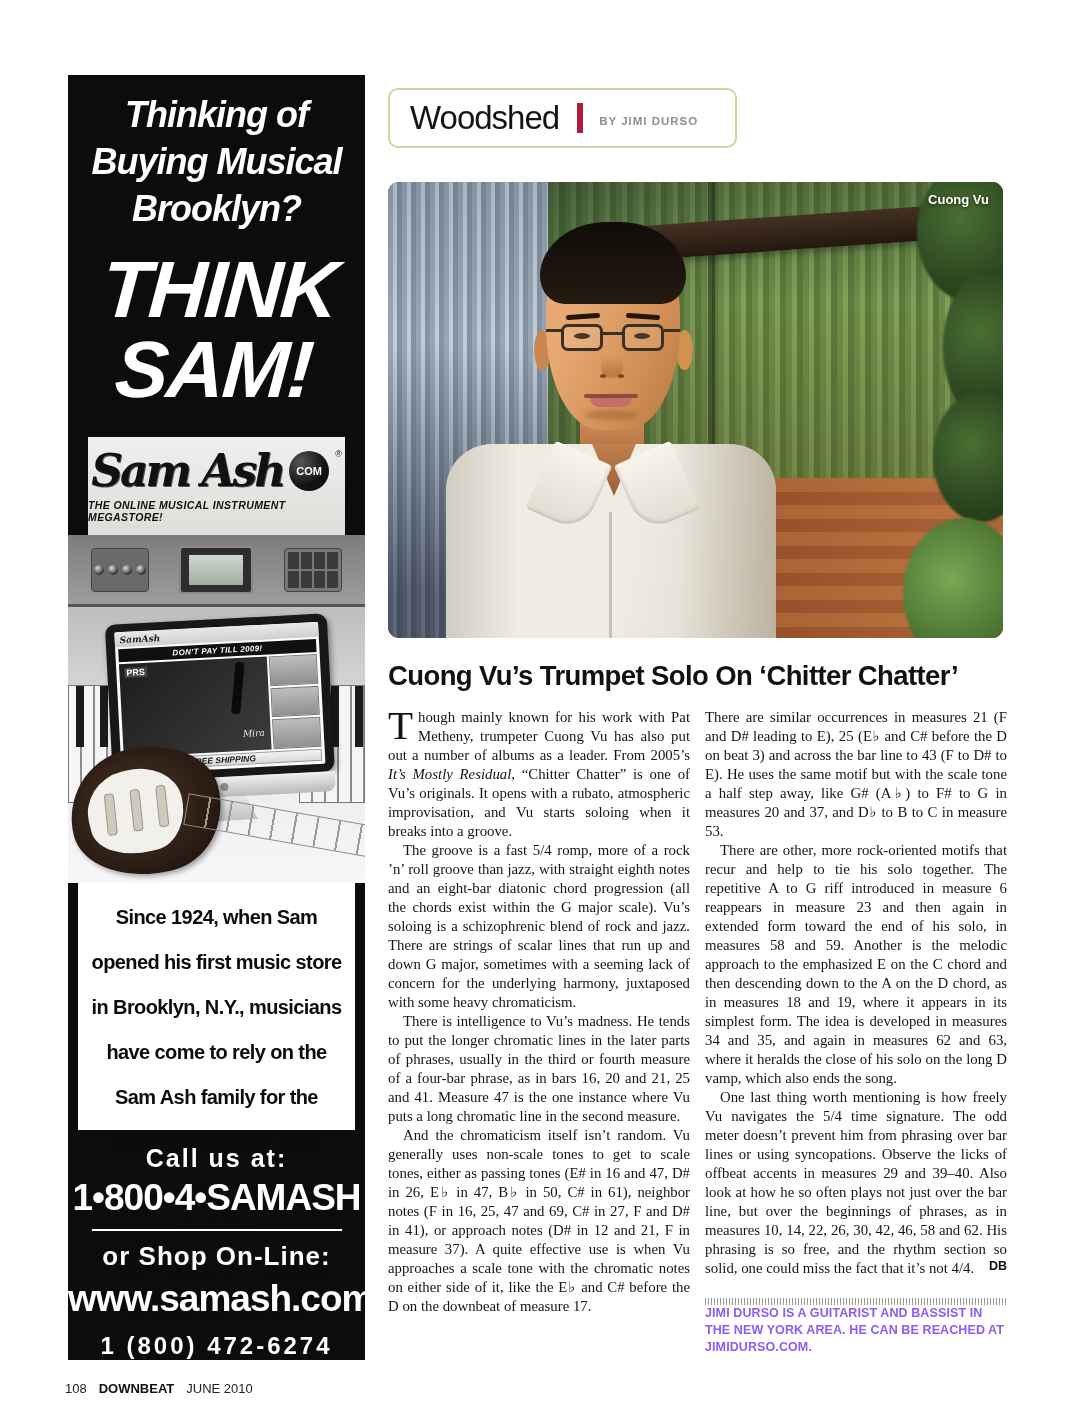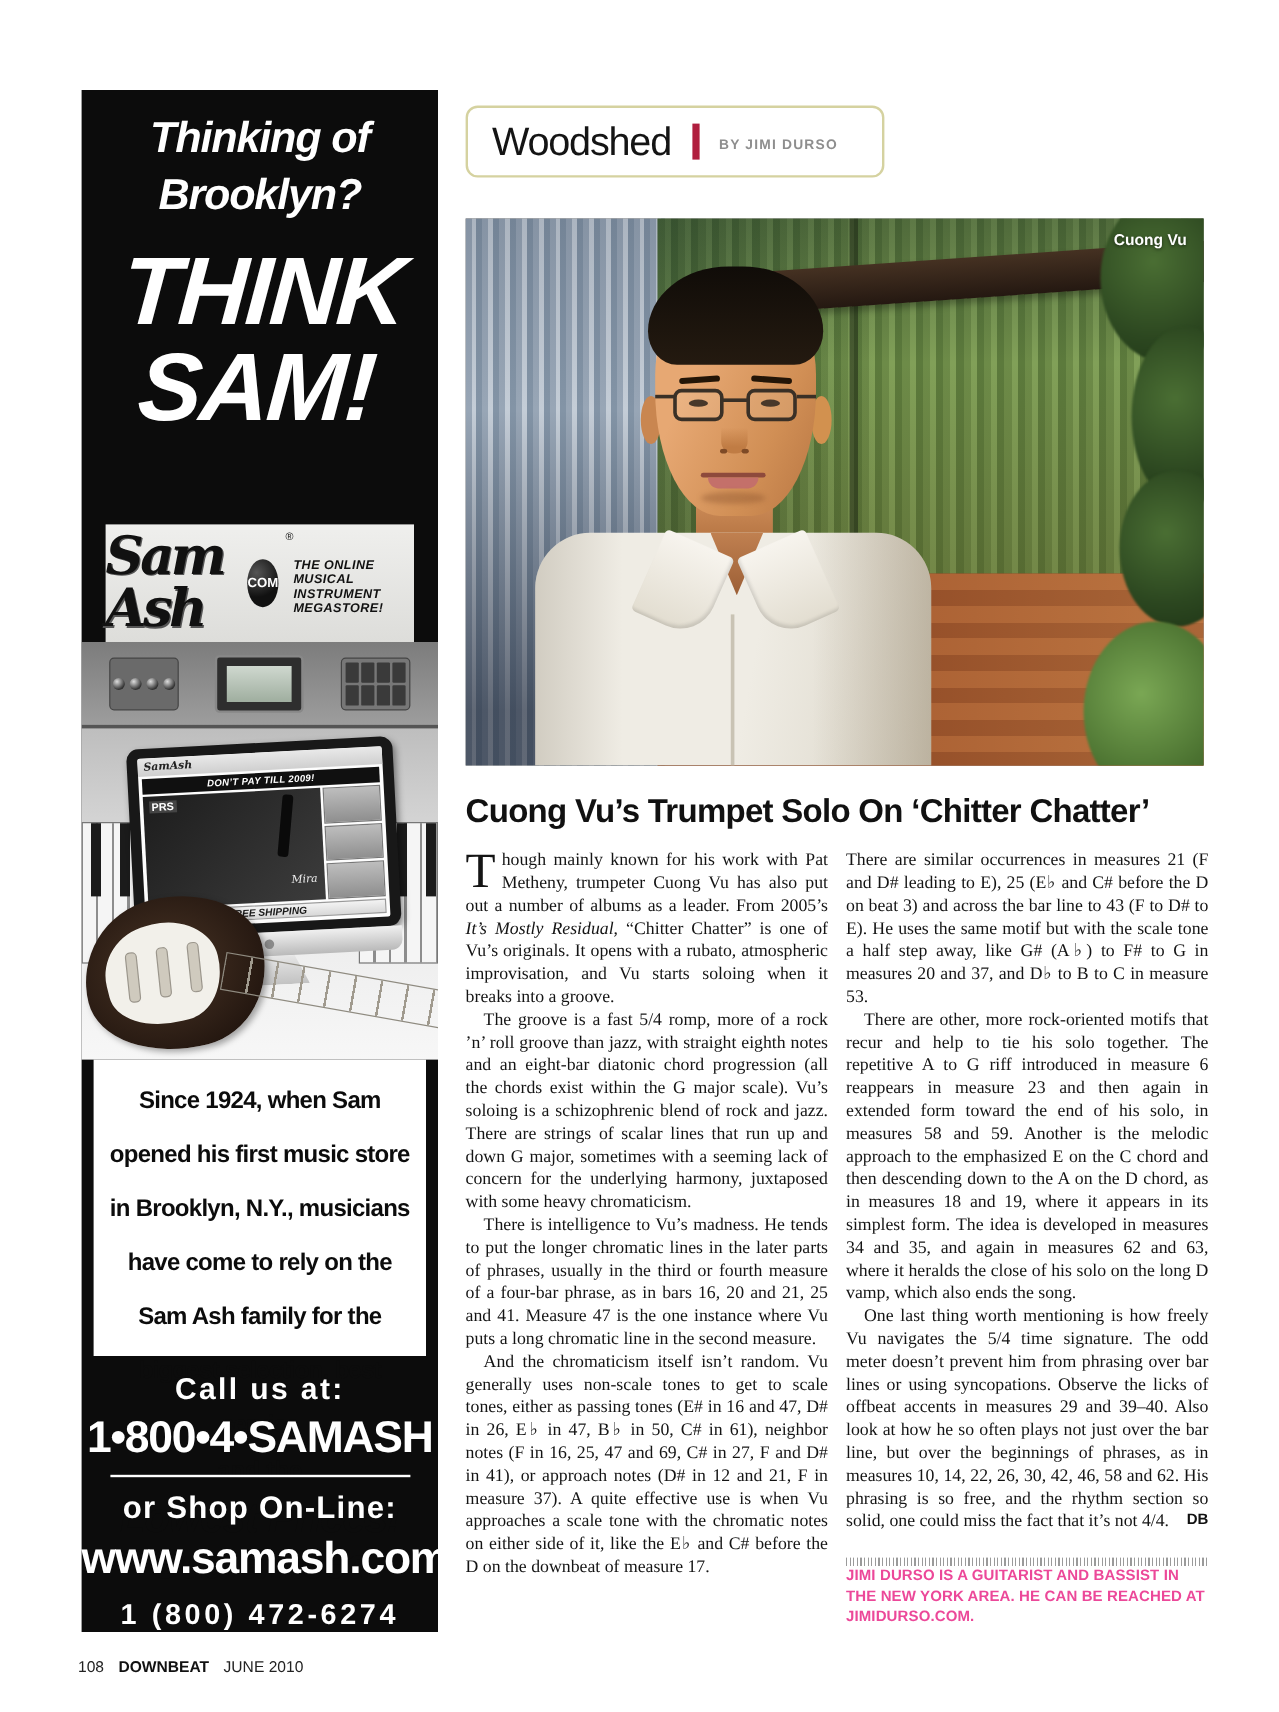--- a/index.html
+++ b/index.html
@@ -4,21 +4,21 @@
 <style>
   * { margin:0; padding:0; box-sizing:border-box; }
   html,body { width:1066px; height:1427px; background:#ffffff; font-family:"Liberation Sans",sans-serif; }
   .page { position:relative; width:1066px; height:1427px; background:#fff; overflow:hidden;padding-left:25px; }
 
   
   .ad { position:absolute; left:68px; top:75px; width:297px; height:1285px; background:#0c0c0c; display:flex; flex-direction:column; }
   .ad-top { height:362px; color:#fff; text-align:center; padding-top:16px; }
   .ad-headline { font-style:italic; font-weight:bold; font-size:36px; line-height:47px; letter-spacing:-1px; }
   .ad-think { margin-top:18px; font-style:italic; font-weight:bold; font-size:80px; line-height:80px; letter-spacing:-2px; transform:skewX(-4deg); }
-  .ad-logo { height:100px; margin:4px 20px 0; background:linear-gradient(#efefed,#ddddda); display:flex; flex-direction:row; align-items:center; justify-content:center; position:relative; }
+  .ad-logo { height:100px; margin:4px 20px 0; background:linear-gradient(#efefed,#ddddda); display:flex; flex-direction:column; align-items:center; justify-content:center; position:relative; }
   .logo-row { display:flex; align-items:center; gap:6px; }
   .logo-script { font-family:"DejaVu Serif",serif; font-style:italic; font-weight:bold; font-size:44px; letter-spacing:-3px; color:#111; text-shadow:1px 1px 0 #555; line-height:44px; }
   .logo-circle { width:40px; height:40px; border-radius:50%; background:radial-gradient(circle at 30% 28%,#555 0%,#111 60%); color:#fff; font-size:11px; font-weight:bold; display:flex; align-items:center; justify-content:center; }
   .logo-reg { color:#111; font-size:9px; align-self:flex-start; }
   .logo-tagline { margin-top:6px; font-size:10.5px; font-weight:bold; font-style:italic; letter-spacing:.4px; color:#111; }
   
   .ad-montage { height:352px; position:relative; overflow:hidden; background:linear-gradient(#a9a9a9 0%,#cfcfcf 38%,#ededed 70%,#f7f7f7 100%); }
   .synth { position:absolute; top:0; left:0; right:0; height:72px; background:linear-gradient(#7c7c7c,#9d9d9d); border-bottom:3px solid #555; display:flex; align-items:center; justify-content:space-around; padding:0 8px; }
   .synth-module { width:58px; height:44px; background:#6a6a6a; border-radius:4px; border:1px solid #444; display:flex; flex-wrap:wrap; gap:4px; align-items:center; justify-content:center; }
   .knob { width:10px; height:10px; border-radius:50%; background:radial-gradient(circle at 35% 30%,#ddd,#333 70%); }
@@ -64,21 +64,21 @@
   .ad-phone { font-size:24px; font-weight:bold; letter-spacing:3px; margin-top:12px; }
 
   
   .article { position:absolute; left:388px; top:88px; width:619px; }
   .woodshed-box { width:349px; height:60px; border:2px solid #d5d2a0; border-radius:10px; display:flex; align-items:center; padding:0 20px; background:#fff; }
   .woodshed-title { font-size:33px; color:#141414; letter-spacing:-1px; font-weight:400; }
   .red-bar { width:6px; height:30px; background:#b01e3e; margin:0 16px 0 18px; }
   .byline { font-size:11.5px; font-weight:bold; color:#8e8e8e; letter-spacing:1px; padding-top:6px; }
 
   
-  .photo { position:absolute; top:94px; left:0; width:615px; height:456px; overflow:hidden; background:#737373; }
+  .photo { position:absolute; top:94px; left:0; width:615px; height:456px; overflow:hidden; background:#be185d;border-radius:11px; }
   .metal-strip { position:absolute; left:0; top:0; width:166px; height:100%; background:repeating-linear-gradient(90deg,#98a6b6 0 5px,#c4cdd7 5px 9px,#8394a6 9px 14px); }
   .metal-shade { position:absolute; left:0; top:0; width:166px; height:100%; background:linear-gradient(to bottom,rgba(30,40,60,.15) 0%,transparent 35%,rgba(15,22,38,.55) 90%); }
   .green-panel { position:absolute; left:160px; top:0; width:455px; height:300px; background:repeating-linear-gradient(90deg,#6d8b48 0 6px,#81a058 6px 11px,#5c7a3c 11px 17px); }
   .green-tint { position:absolute; left:160px; top:0; width:455px; height:300px; background:linear-gradient(to bottom,rgba(25,45,35,.35) 0%,transparent 40%,rgba(70,60,20,.25) 100%),linear-gradient(to right,rgba(20,50,40,.3),transparent 40%); }
   .green-seam { position:absolute; left:320px; top:0; width:7px; height:300px; background:rgba(30,38,20,.55); }
   .beam { position:absolute; left:248px; top:18px; width:380px; height:34px; background:linear-gradient(#453122,#241811); transform:rotate(-4deg); transform-origin:right center; box-shadow:0 4px 6px rgba(0,0,0,.3); }
   .rust { position:absolute; left:160px; top:296px; width:455px; height:162px; background:repeating-linear-gradient(0deg,#97512a 0 13px,#ad6335 13px 27px),#a05a2e; }
   .rust-tint { position:absolute; left:160px; top:296px; width:455px; height:162px; background:linear-gradient(to right,rgba(60,30,10,.3),transparent 50%,rgba(255,200,120,.18)); }
   .foliage { position:absolute; background:radial-gradient(circle at 40% 40%,#4a6e33 0%,#2c4720 60%,#1d3315 100%); border-radius:50%; filter:blur(1px); }
   .f1 { right:-24px; top:-20px; width:110px; height:140px; }
@@ -118,34 +118,35 @@
   .headline { position:absolute; top:572px; left:0; width:619px; font-size:27.5px; font-weight:bold; letter-spacing:-.6px; color:#111; }
 
   .columns { position:absolute; top:620px; left:0; width:619px; display:flex; gap:15px; font-family:"Liberation Serif",serif; font-size:14.8px; line-height:19px; color:#141414; text-align:justify; }
   .col { width:302px; }
   .col p { margin:0; }
   .col p.indent { text-indent:15px; }
   .dropcap { float:left; font-size:41px; line-height:33px; padding:1px 5px 0 0; font-family:"Liberation Serif",serif; }
   .p-last { position:relative; }
   .endmark { position:absolute; right:0; bottom:2px; font-family:"Liberation Sans",sans-serif; font-weight:bold; font-size:12.5px; color:#111; }
   .tick-rule { margin-top:20px; height:7px; background:repeating-linear-gradient(90deg,#9a9a9a 0 1px,transparent 1px 3px); }
-  .bio { margin-top:8px; font-family:"Liberation Sans",sans-serif; font-size:12.5px; line-height:17px; font-weight:bold; color:#ec4899; letter-spacing:.1px; text-align:left; }
+  .bio { margin-top:8px; font-family:"Liberation Sans",sans-serif; font-size:12.5px; line-height:17px; font-weight:bold; color:#8b5cf6; letter-spacing:.1px; text-align:left; }
 
   .page-footer { position:absolute; left:65px; top:1381px; font-size:13px; color:#222; display:flex; gap:12px; align-items:baseline; }
   .pf-mag { font-weight:bold; color:#111; }
 </style>
 </head>
 <body>
 
 <div class="page">
 
   <aside class="ad">
     <div class="ad-top">
       <div class="ad-headline">
         <div>Thinking of</div>
+        <div>Buying Musical</div>
         <div>Brooklyn?</div>
       </div>
       <div class="ad-think">
         <div>THINK</div>
         <div>SAM!</div>
       </div>
     </div>
 
     <div class="ad-logo">
       <div class="logo-row">

